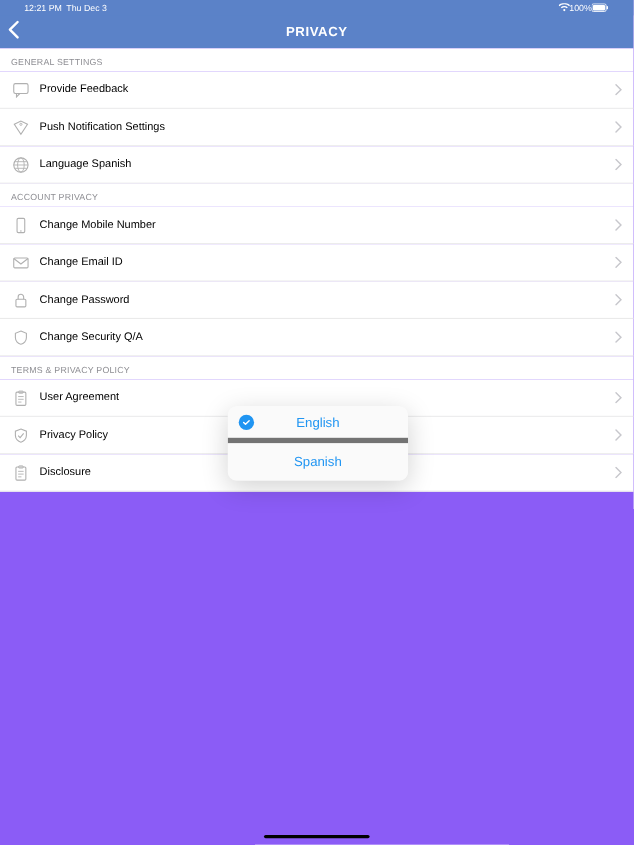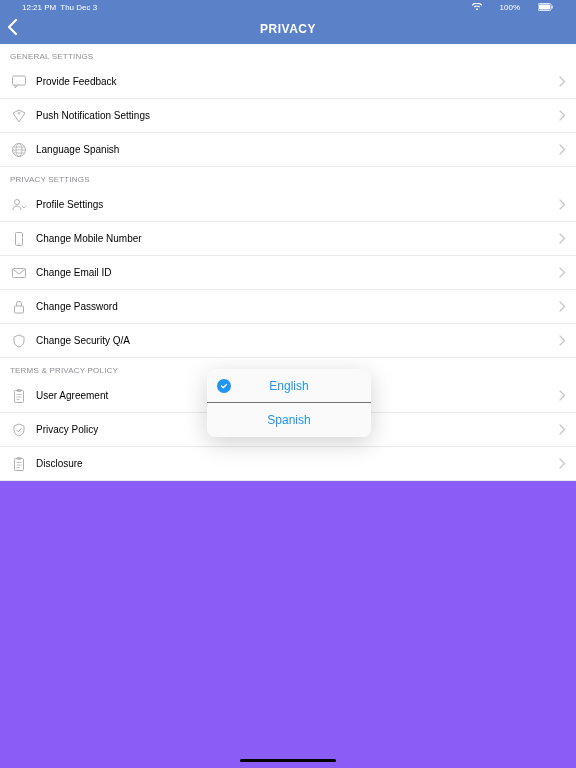--- a/index.html
+++ b/index.html
@@ -18,21 +18,21 @@
       background: #5B82C8;
       color: #fff;
       font-size: 8px;
       display: flex;
       align-items: center;
       padding: 0 22px;
       z-index: 10;
       justify-content: space-between;
     }
     .status-left { display: flex; gap: 4px; }
-    .status-right { margin-left: auto; display: flex; align-items: center; gap: 18px; }
+    .status-right { margin-left: auto; display: flex; align-items: center; gap: 0; }
     .wifi-icon { display: inline-block; }
     .battery { display: inline-flex; align-items: center; }
 
     .header {
       position: absolute;
       top: 0; left: 0; right: 0;
       height: 44px;
       background: #5B82C8;
       display: flex;
       align-items: center;
@@ -105,21 +105,21 @@
       overflow: hidden;
     }
     .popup-item {
       height: 34px;
       display: flex;
       align-items: center;
       justify-content: center;
       font-size: 12px;
       color: #2095F2;
       background: #fafafa;
-      border-bottom: 1px solid #737373;
+      border-bottom: 5px solid #737373;
       position: relative;
       cursor: pointer;
     }
     .popup-item:last-child { border-bottom: none; }
     .popup-check {
       position: absolute;
       left: 10px;
       width: 14px;
       height: 14px;
       background: #2095F2;
@@ -220,37 +220,22 @@
         </svg>
     </span>
     <span class="row-label">Language Spanish</span>
     <span class="chevron">
       <svg width="7" height="11" viewBox="0 0 7 11">
           <path d="M1 1l4.5 4.5L1 10" stroke="#c7c7cc" stroke-width="1.3" fill="none" stroke-linecap="round"></path>
         </svg>
     </span>
   </div>
 
-  <div class="section-header">PRIVACY SETTINGS</div>
-
-  <div class="row">
-    <span class="row-icon">
-      <svg width="16" height="16" viewBox="0 0 16 16">
-          <circle cx="6" cy="5" r="2.5" fill="none" stroke="#b0b0b0" stroke-width="1"></circle>
-          <path d="M2 13c0-2.5 2-4 4-4s4 1.5 4 4" fill="none" stroke="#b0b0b0" stroke-width="1"></path>
-          <path d="M11 9l2 2 2-2" fill="none" stroke="#b0b0b0" stroke-width="0.8"></path>
-        </svg>
-    </span>
-    <span class="row-label">Profile Settings</span>
-    <span class="chevron">
-      <svg width="7" height="11" viewBox="0 0 7 11">
-          <path d="M1 1l4.5 4.5L1 10" stroke="#c7c7cc" stroke-width="1.3" fill="none" stroke-linecap="round"></path>
-        </svg>
-    </span>
-  </div>
+  <div class="section-header">ACCOUNT PRIVACY</div>
+
 
   <div class="row">
     <span class="row-icon">
       <svg width="16" height="16" viewBox="0 0 16 16">
           <rect x="4.5" y="1.5" width="7" height="13" rx="1.2" fill="none" stroke="#b0b0b0" stroke-width="1"></rect>
           <circle cx="8" cy="13" r="0.7" fill="#b0b0b0"></circle>
         </svg>
     </span>
     <span class="row-label">Change Mobile Number</span>
     <span class="chevron">

